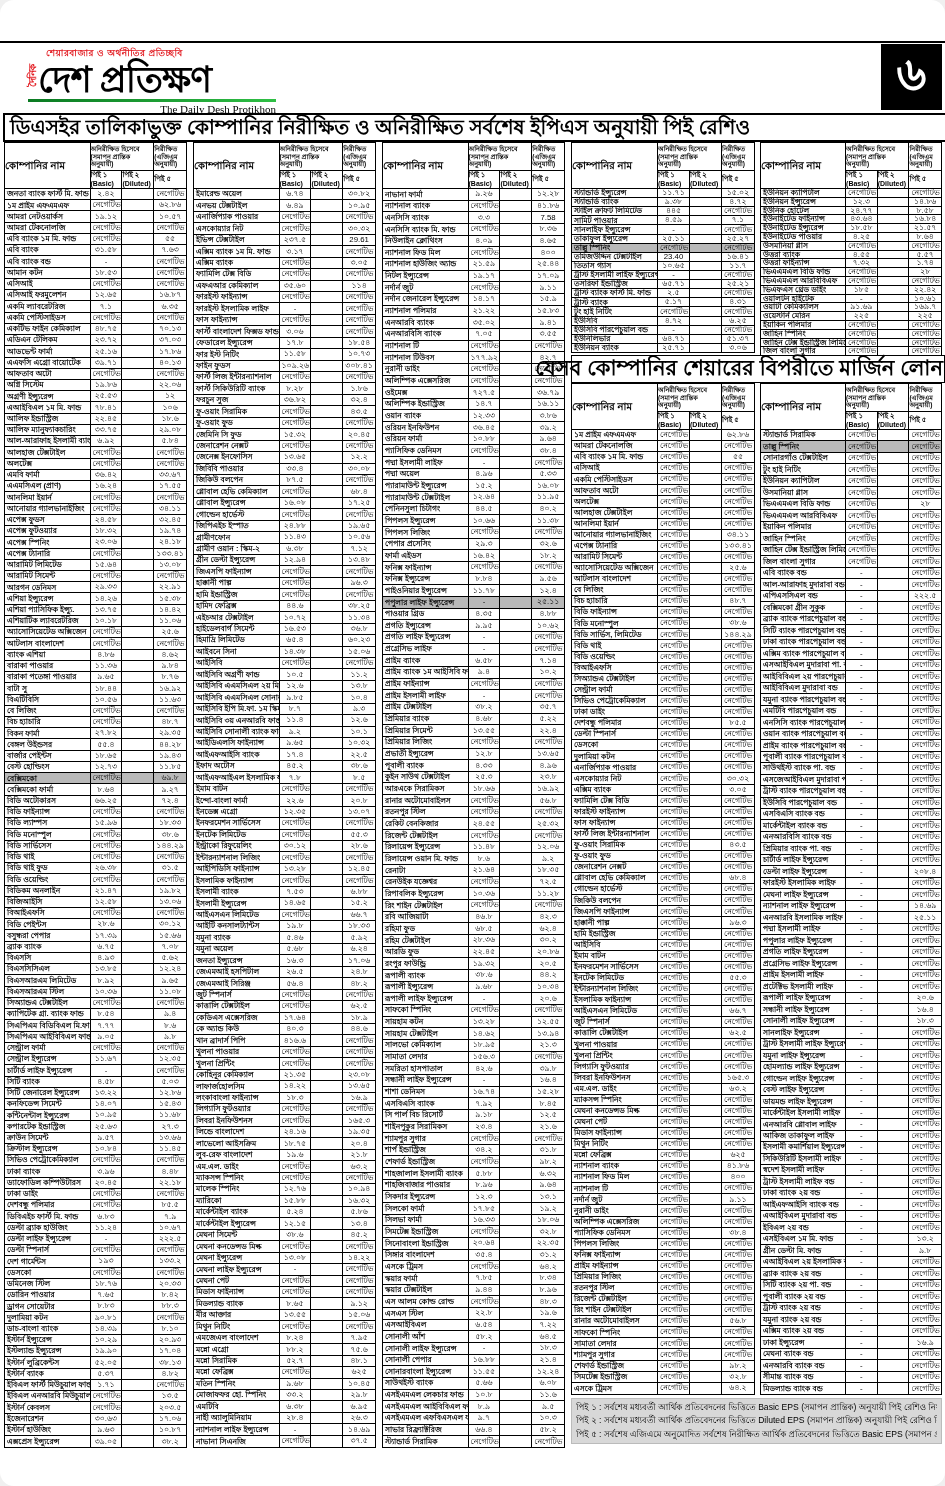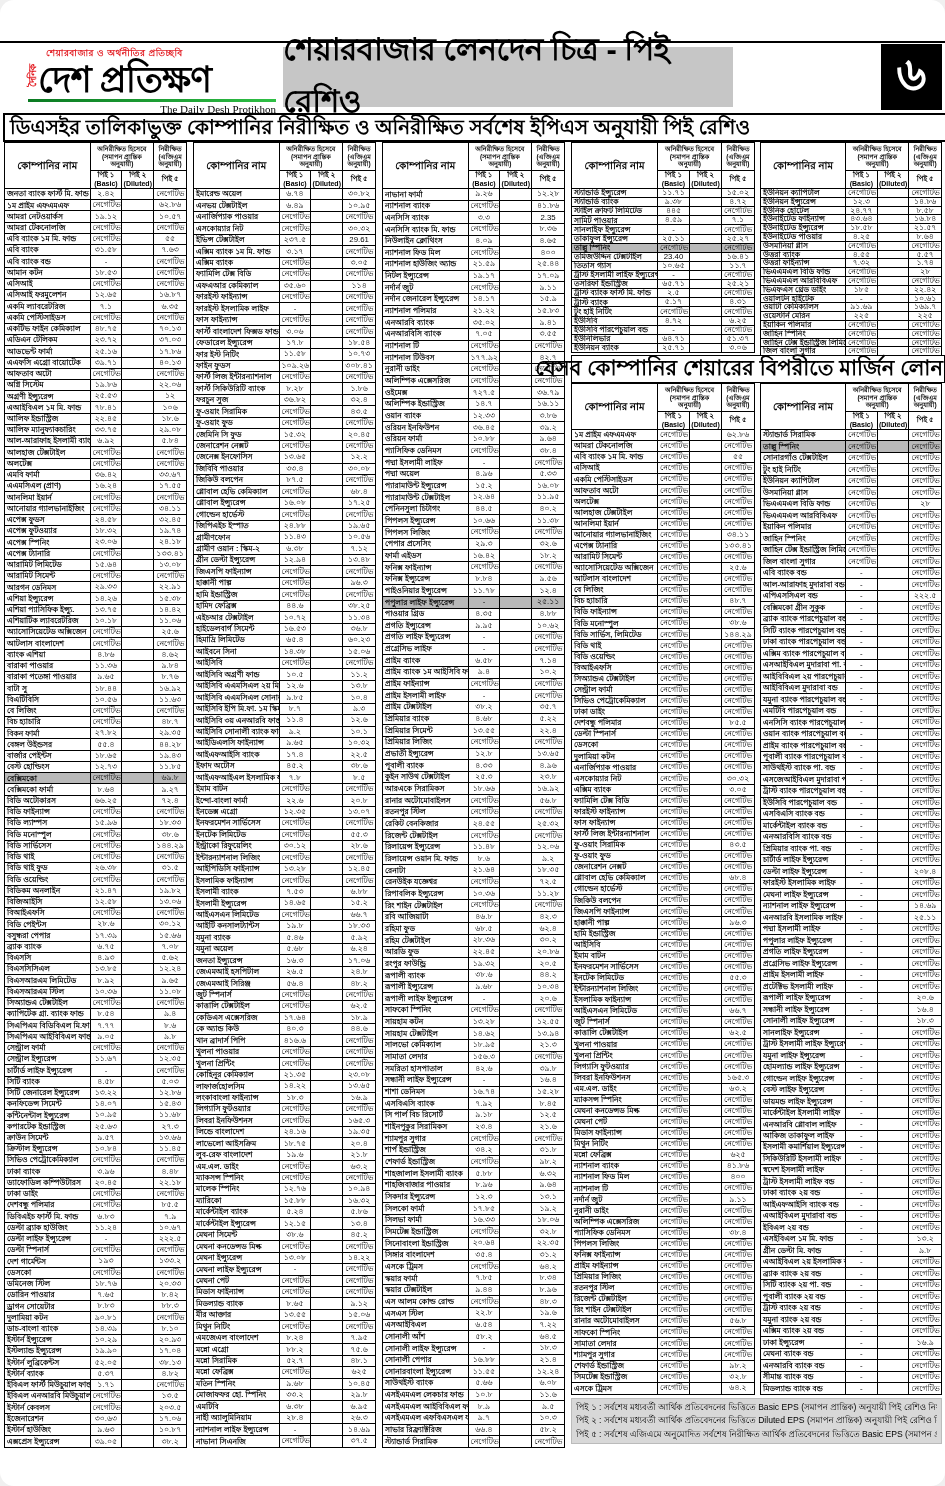--- a/index.html
+++ b/index.html
@@ -21,21 +21,21 @@
   .pagenum{position:absolute;left:881px;top:44px;width:61px;height:66px;background:#000;color:#fff;
            display:flex;align-items:center;justify-content:center;font-size:46px;font-weight:900;}
 
   .section-bar{position:absolute;left:3px;top:113px;width:936px;height:25px;border:2px solid #000;
                font-size:20px;font-weight:800;line-height:25px;padding-left:5px;background:#fff;white-space:nowrap;}
 
   
   .tcol{position:absolute;background:#fff;}
   table{width:100%;height:100%;border-collapse:collapse;table-layout:fixed;}
   th,td{border:1px solid #000;overflow:hidden;}
-  thead th{font-size:7px;font-weight:700;text-align:center;padding:0;line-height:1.15;}
+  thead th{font-size:7px;font-weight:700;text-align:left;padding:0;line-height:1.15;}
   th.comp{font-size:10px;font-weight:800;}
   th.grp{font-size:6.5px;}
   th.pe{font-size:7px;}
   td{font-size:8px;line-height:1;padding:0 2px;white-space:nowrap;}
   td.nm{text-align:left;font-weight:700;font-size:7.6px;}
   td.v{text-align:center;font-size:7.8px;}
   tr.hl td{background:#b9b9b9;}
 
   .margin-title{position:absolute;left:571px;top:355px;width:372px;height:26px;border:1px solid #000;
                 display:flex;align-items:center;justify-content:center;font-size:21px;font-weight:900;white-space:nowrap;background:#fff;}
@@ -50,21 +50,20 @@
 <div class="page">
   <div class="topline"></div>
 
   <div class="masthead-logo">
     <div class="tagline">শেয়ারবাজার ও অর্থনীতির প্রতিচ্ছবি</div>
     <div class="logotype"><span class="dainik">দৈনিক</span><span>দেশ প্রতিক্ষণ</span></div>
     <div class="greenline"></div>
     <div class="eng">The Daily Desh Protikhon</div>
   </div>
 
-  <div class="titlebox">শেয়ারবাজার লেনদেন চিত্র - পিই রেশিও</div>
   <div class="pagenum">৬</div>
 
   <div class="section-bar">ডিএসইর তালিকাভুক্ত কোম্পানির নিরীক্ষিত ও অনিরীক্ষিত সর্বশেষ ইপিএস অনুযায়ী পিই রেশিও</div>
 
   <div class="tcol" style="left:4px;top:142px;width:183px;height:1306px;">
       <table>
         <colgroup>
           <col style="width:47%">
           <col style="width:17.5%">
           <col style="width:17.5%">
@@ -1472,21 +1471,21 @@
           <tr>
             <td class="nm">ন্যাশনাল ব্যাংক</td>
             <td class="v">নেগেটিভ</td>
             <td class="v"></td>
             <td class="v">৪১.৮৬</td>
           </tr>
           <tr>
             <td class="nm">এনসিসি ব্যাংক</td>
             <td class="v">৩.৩</td>
             <td class="v"></td>
-            <td class="v">2.35</td>
+            <td class="v">7.58</td>
           </tr>
           <tr>
             <td class="nm">এনসিসি ব্যাংক মি. ফান্ড</td>
             <td class="v">নেগেটিভ</td>
             <td class="v"></td>
             <td class="v">৮.৩৬</td>
           </tr>
           <tr>
             <td class="nm">নিউলাইন ক্লোথিংস</td>
             <td class="v">৪.০৯</td>

